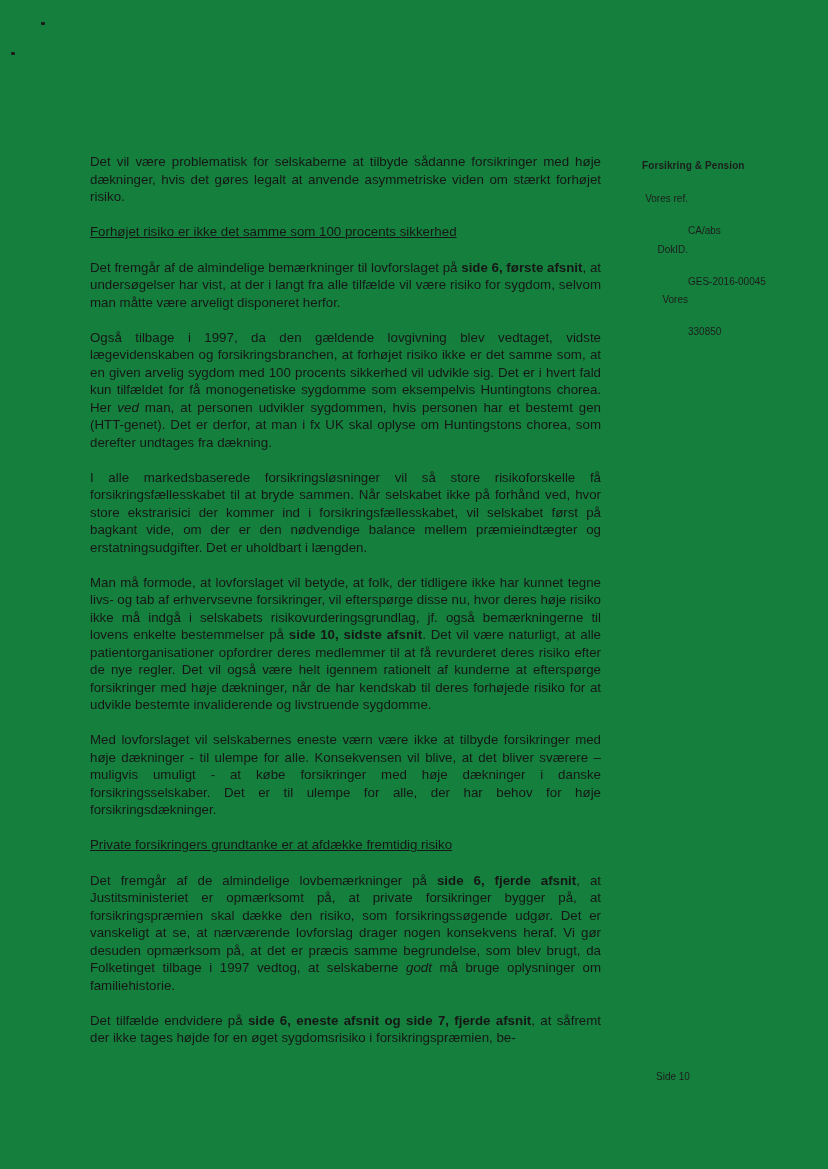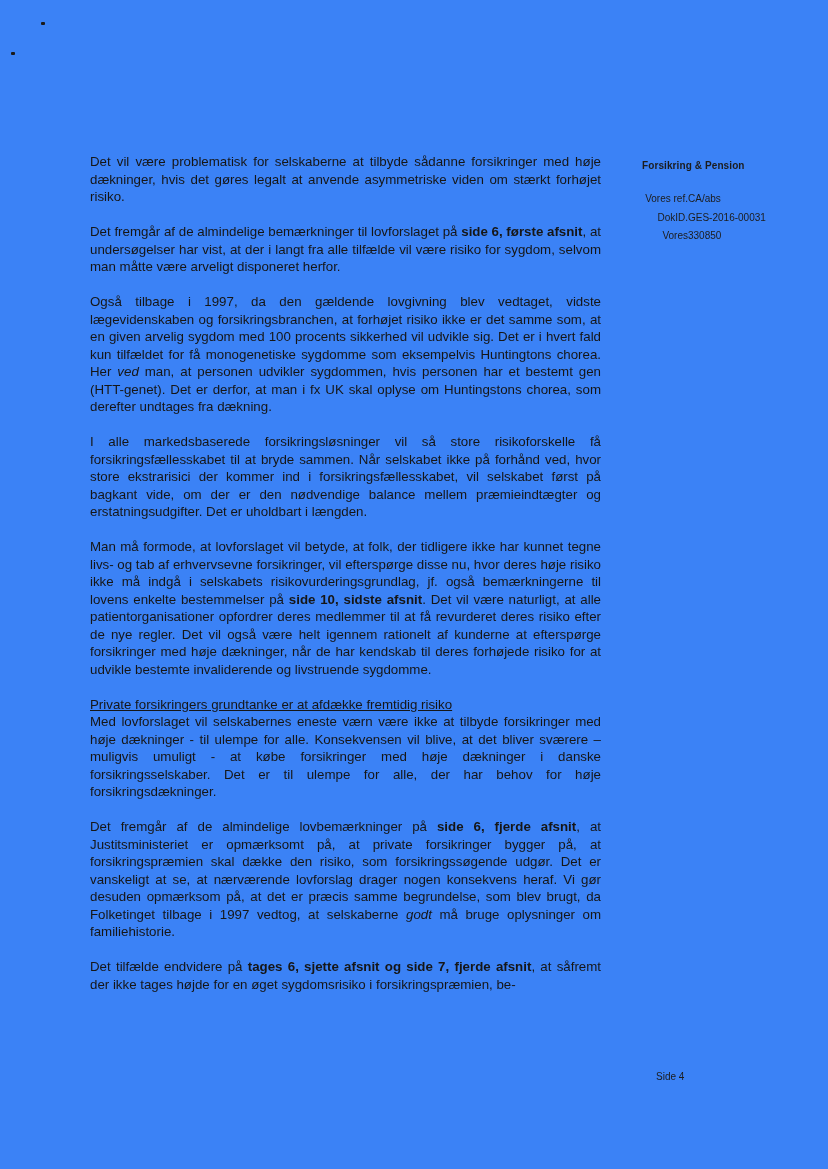--- a/index.html
+++ b/index.html
@@ -4,38 +4,38 @@
 <style>
   html, body {
     margin: 0;
     padding: 0;
     background: #ffffff;
   }
   #page {
     position: relative;
     width: 828px;
     height: 1169px;
-    background: #3b82f6;
+    background: #15803d;
     font-family: "Liberation Sans", sans-serif;
     color: #161616;
     overflow: hidden;
   }
   
   #doc-body {
     position: absolute;
     left: 90px;
     top: 153px;
     width: 511px;
     font-size: 13.3px;
     line-height: 17.5px;
     text-align: justify;
   }
   .block { margin: 0; }
   .block + .block { margin-top: 17.5px; }
-  .block.heading + .block.paragraph { margin-top: 0; }
+  .block.heading + .block.paragraph { margin-top: 18px; }
   .run.b { font-weight: bold; }
   .run.i { font-style: italic; }
   .run.u { text-decoration: underline; }
   .heading .run { text-decoration: underline; }
 
   
   #sidebar {
     position: absolute;
     left: 642px;
     top: 160px;
@@ -47,21 +47,21 @@
   #org-name {
     font-weight: 600;
     letter-spacing: 0.1px;
     margin-bottom: 21px;
   }
   .field-row {
     display: flex;
     margin-top: 6.5px;
   }
   .f-label { width: 46px; flex: 0 0 46px; text-align: right; }
-  .f-value { font-weight: 500; }
+  .f-value { font-weight: 500; margin-top: 32px; }
 
   
   #footer {
     position: absolute;
     left: 656px;
     top: 1071px;
     font-size: 10px;
     color: #1c1c1c;
   }
 
@@ -78,44 +78,45 @@
 <body>
 
 <div id="page">
 
   <span class="speck" id="speck-1"></span>
   <span class="speck" id="speck-2"></span>
 
   <div id="doc-body">
 
   <div class="block paragraph"><span class="run">Det vil være problematisk for selskaberne at tilbyde sådanne forsikringer med høje dækninger, hvis det gøres legalt at anvende asymmetriske viden om stærkt forhøjet risiko.</span></div>
+      <div class="block heading"><span class="run u">Forhøjet risiko er ikke det samme som 100 procents sikkerhed</span></div>
       <div class="block paragraph"><span class="run">Det fremgår af de almindelige bemærkninger til lovforslaget på </span><span class="run b">side 6, første afsnit</span><span class="run">, at undersøgelser har vist, at der i langt fra alle tilfælde vil være risiko for sygdom, selvom man måtte være arveligt disponeret herfor.</span></div>
       <div class="block paragraph"><span class="run">Også tilbage i 1997, da den gældende lovgivning blev vedtaget, vidste lægevidenskaben og forsikringsbranchen, at forhøjet risiko ikke er det samme som, at en given arvelig sygdom med 100 procents sikkerhed vil udvikle sig. Det er i hvert fald kun tilfældet for få monogenetiske sygdomme som eksempelvis Huntingtons chorea. Her </span><span class="run i">ved</span><span class="run"> man, at personen udvikler sygdommen, hvis personen har et bestemt gen (HTT-genet). Det er derfor, at man i fx UK skal oplyse om Huntingstons chorea, som derefter undtages fra dækning.</span></div>
       <div class="block paragraph"><span class="run">I alle markedsbaserede forsikringsløsninger vil så store risikoforskelle få forsikringsfællesskabet til at bryde sammen. Når selskabet ikke på forhånd ved, hvor store ekstrarisici der kommer ind i forsikringsfællesskabet, vil selskabet først på bagkant vide, om der er den nødvendige balance mellem præmieindtægter og erstatningsudgifter. Det er uholdbart i længden.</span></div>
       <div class="block paragraph"><span class="run">Man må formode, at lovforslaget vil betyde, at folk, der tidligere ikke har kunnet tegne livs- og tab af erhvervsevne forsikringer, vil efterspørge disse nu, hvor deres høje risiko ikke må indgå i selskabets risikovurderingsgrundlag, jf. også bemærkningerne til lovens enkelte bestemmelser på </span><span class="run b">side 10, sidste afsnit</span><span class="run">. Det vil være naturligt, at alle patientorganisationer opfordrer deres medlemmer til at få revurderet deres risiko efter de nye regler. Det vil også være helt igennem rationelt af kunderne at efterspørge forsikringer med høje dækninger, når de har kendskab til deres forhøjede risiko for at udvikle bestemte invaliderende og livstruende sygdomme.</span></div>
+      <div class="block paragraph"><span class="run">Med lovforslaget vil selskabernes eneste værn være ikke at tilbyde forsikringer med høje dækninger - til ulempe for alle. Konsekvensen vil blive, at det bliver sværere – muligvis umuligt - at købe forsikringer med høje dækninger i danske forsikringsselskaber. Det er til ulempe for alle, der har behov for høje forsikringsdækninger.</span></div>
       <div class="block heading"><span class="run u">Private forsikringers grundtanke er at afdække fremtidig risiko</span></div>
-      <div class="block paragraph"><span class="run">Med lovforslaget vil selskabernes eneste værn være ikke at tilbyde forsikringer med høje dækninger - til ulempe for alle. Konsekvensen vil blive, at det bliver sværere – muligvis umuligt - at købe forsikringer med høje dækninger i danske forsikringsselskaber. Det er til ulempe for alle, der har behov for høje forsikringsdækninger.</span></div>
       <div class="block paragraph"><span class="run">Det fremgår af de almindelige lovbemærkninger på </span><span class="run b">side 6, fjerde afsnit</span><span class="run">, at Justitsministeriet er opmærksomt på, at private forsikringer bygger på, at forsikringspræmien skal dække den risiko, som forsikringssøgende udgør. Det er vanskeligt at se, at nærværende lovforslag drager nogen konsekvens heraf. Vi gør desuden opmærksom på, at det er præcis samme begrundelse, som blev brugt, da Folketinget tilbage i 1997 vedtog, at selskaberne </span><span class="run i">godt</span><span class="run"> må bruge oplysninger om familiehistorie.</span></div>
-      <div class="block paragraph"><span class="run">Det tilfælde endvidere på </span><span class="run b">tages 6, sjette afsnit og side 7, fjerde afsnit</span><span class="run">, at såfremt der ikke tages højde for en øget sygdomsrisiko i forsikringspræmien, be-</span></div>
+      <div class="block paragraph"><span class="run">Det tilfælde endvidere på </span><span class="run b">side 6, eneste afsnit og side 7, fjerde afsnit</span><span class="run">, at såfremt der ikke tages højde for en øget sygdomsrisiko i forsikringspræmien, be-</span></div>
     </div>
 
   <div id="sidebar">
     <div id="org-name">Forsikring &amp; Pension</div>
     <div id="reference-fields">
 
     <div class="field-row">
           <span class="f-label">Vores ref.</span>
           <span class="f-value">CA/abs</span>
         </div>
         <div class="field-row">
           <span class="f-label">DokID.</span>
-          <span class="f-value">GES-2016-00031</span>
+          <span class="f-value">GES-2016-00045</span>
         </div>
         <div class="field-row">
           <span class="f-label">Vores</span>
           <span class="f-value">330850</span>
         </div>
       </div>
   </div>
 
-  <div id="footer">Side 4</div>
+  <div id="footer">Side 10</div>
 
 </div>
 
 </body></html>

